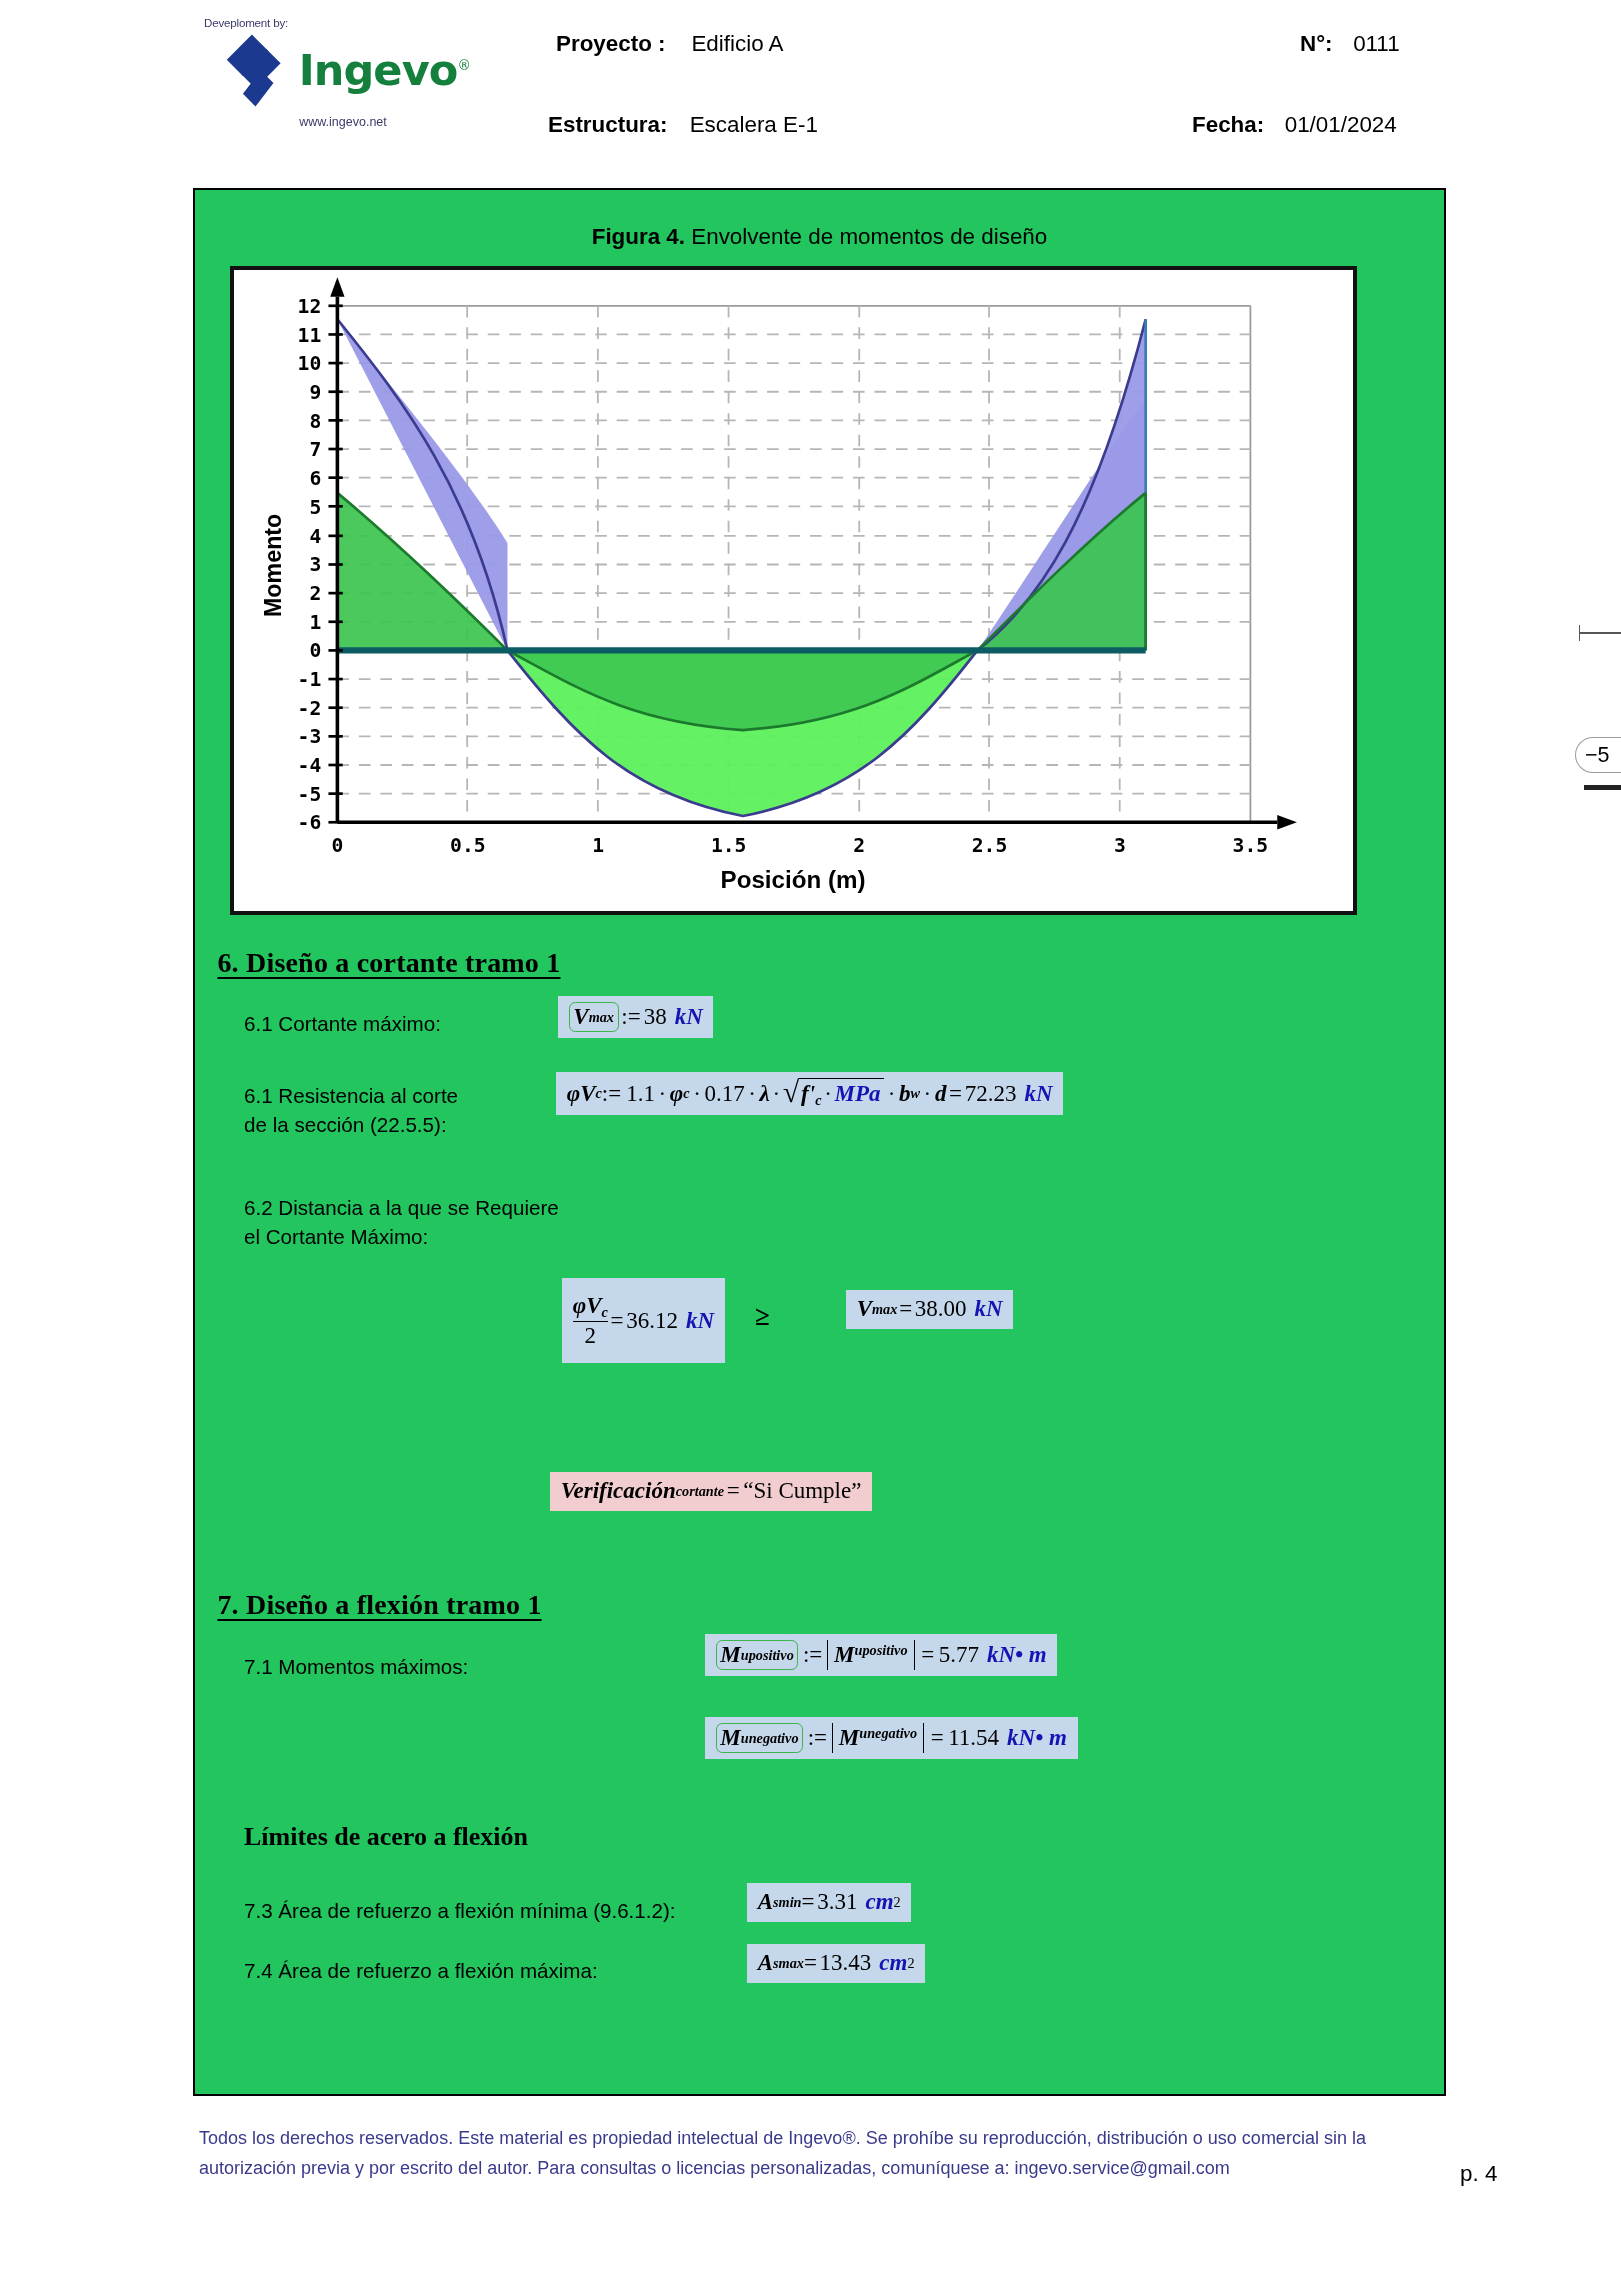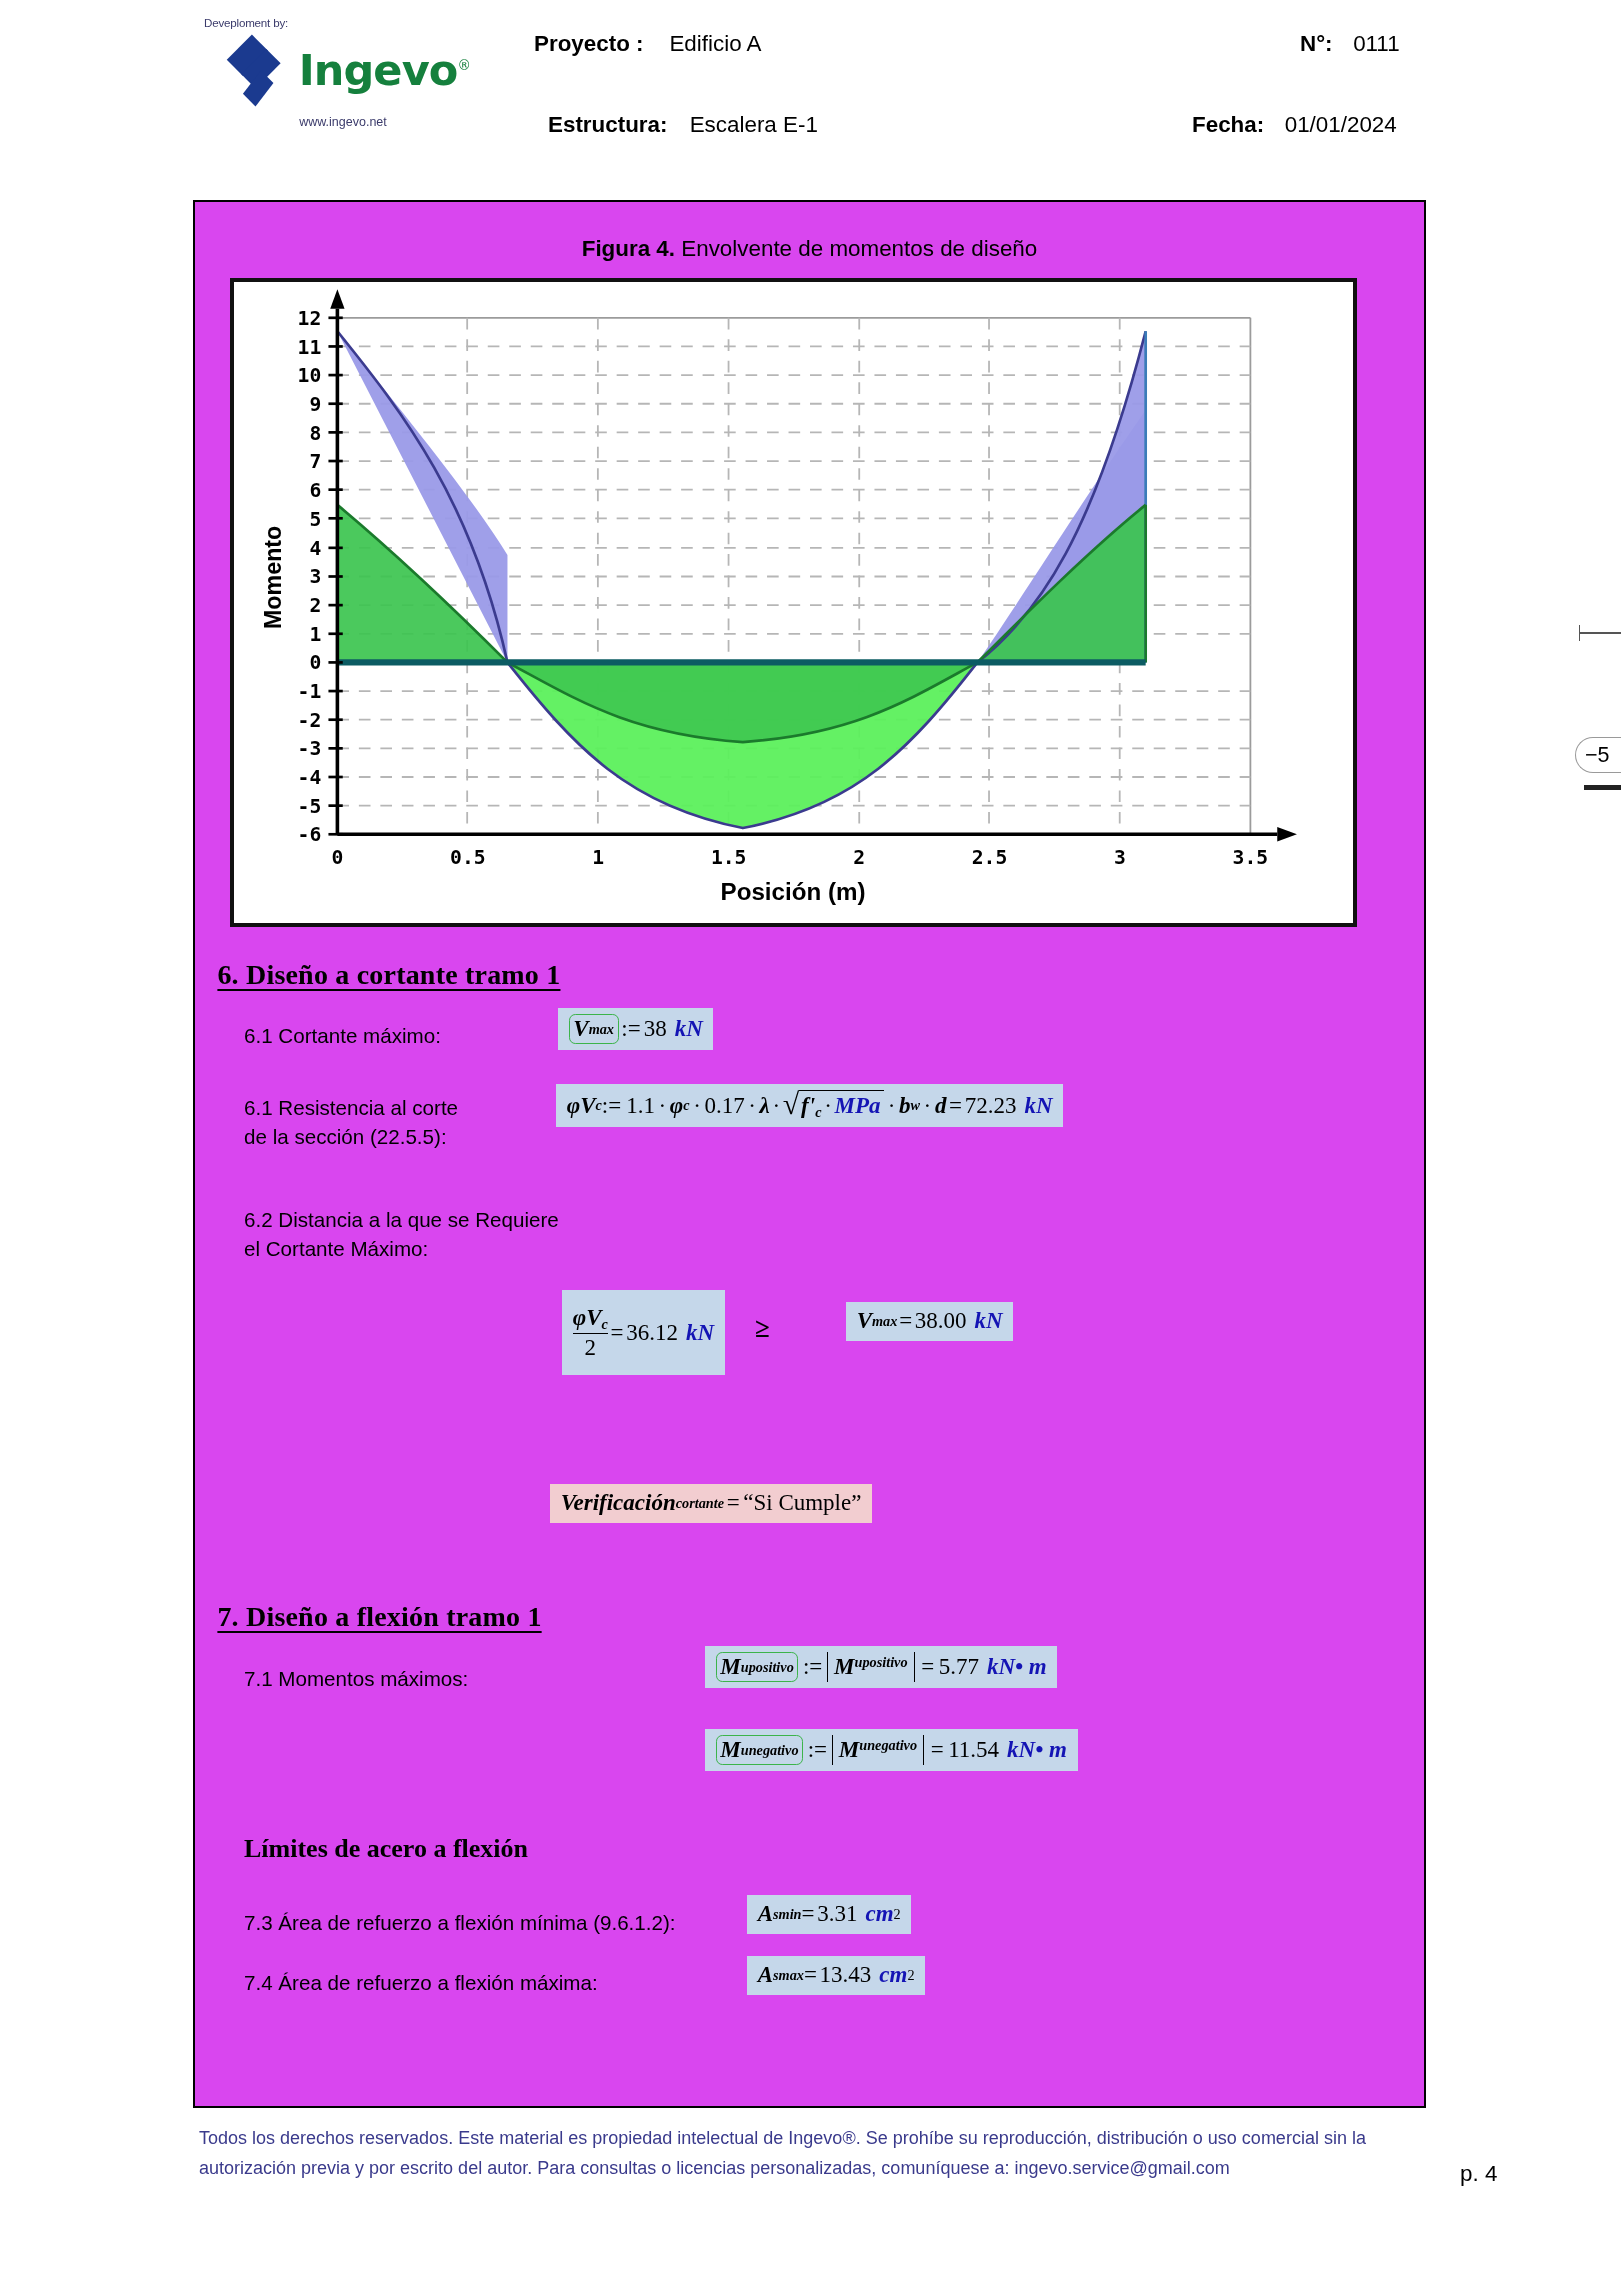--- a/index.html
+++ b/index.html
@@ -19,23 +19,23 @@
   .logo-word{font-family:"DejaVu Sans", sans-serif; font-weight:700; font-size:43px; color:#15803d; letter-spacing:-0.9px; margin-left:3.6px; position:relative;}
   .logo-word sup{font-size:13.4px; vertical-align:super; font-weight:400;}
   .logo-url{font-size:12.5px; color:#3b3b6b; margin-top:5.4px;}
 
   .hdr-field{position:absolute; font-size:22.4px; white-space:nowrap;}
   .hdr-label{font-weight:700;}
   .hdr-value{font-weight:400;}
 
   
   .content-frame{
-    position:absolute; left:193px; top:200px;
+    position:absolute; left:193px; top:188px;
     width:1229px; height:1904px;
-    border:2.7px solid #000; background:#d946ef;
+    border:2.7px solid #000; background:#22c55e;padding-left:20px;
   }
 
   
   .fig-title{position:absolute; left:0; right:0; top:34px; text-align:center; font-size:22.4px;}
   .fig-title b{font-weight:700;}
 
   .chart-outer{
     position:absolute; left:35px; top:76px;
     width:1127px; height:649px;
     border:4.5px solid #111; background:#fff; box-sizing:border-box;
@@ -110,21 +110,21 @@
             <polygon points="56,20 72,36 44,64 28,48"></polygon>
             <polygon points="50,44 64,58 44,84 30,70"></polygon>
           </g>
         </svg>
       </span>
       <span class="logo-word"><span>Ingevo</span><sup>®</sup></span>
     </div>
     <div class="logo-url">www.ingevo.net</div>
   </div>
 
-  <div class="hdr-field" style="left:534px; top:31px;">
+  <div class="hdr-field" style="left:556px; top:31px;">
     <span class="hdr-label">Proyecto  :</span>
     <span class="hdr-value" style="margin-left:19.7px;">Edificio A</span>
   </div>
 
   <div class="hdr-field" style="left:1300px; top:31px;">
     <span class="hdr-label">N°:</span>
     <span class="hdr-value" style="margin-left:14.3px;">0111</span>
   </div>
 
   <div class="hdr-field" style="left:548px; top:112px;">

